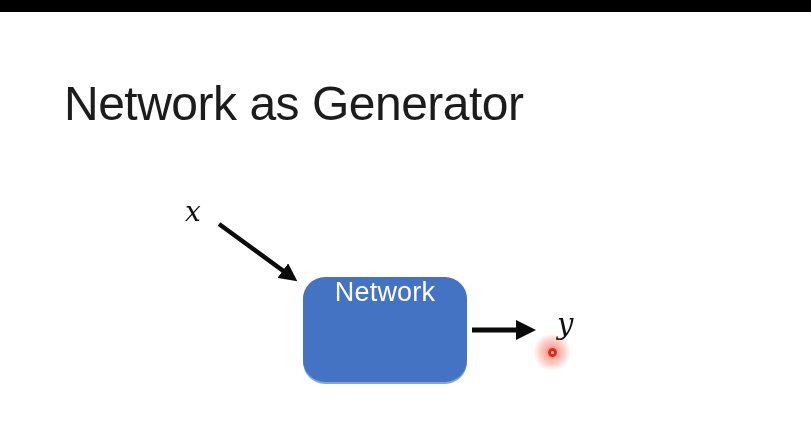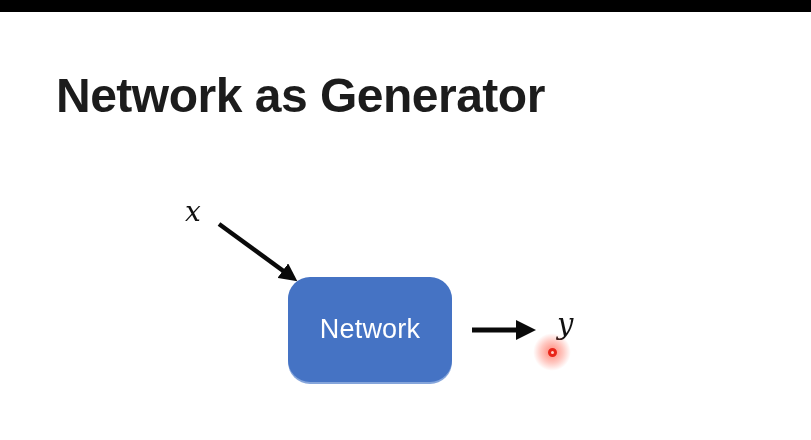--- a/index.html
+++ b/index.html
@@ -20,23 +20,23 @@
     left: 0;
     top: 0;
     width: 811px;
     height: 12px;
     background: #000000;
   }
   .title {
     position: absolute;
     left: 56px;
     top: 70px;
-    margin: 0;
+    margin: 8px;
     font-size: 48px;
-    font-weight: 700;
+    font-weight: 400;
     letter-spacing: -0.5px;
     line-height: 1.1;
     color: #1c1c1c;
     font-family: "Liberation Sans", sans-serif;
     white-space: nowrap;
   }
   .var-label {
     position: absolute;
     font-family: "DejaVu Serif", serif;
     font-style: italic;
@@ -56,29 +56,28 @@
   .arrow-layer {
     position: absolute;
     left: 0;
     top: 0;
     width: 811px;
     height: 440px;
     pointer-events: none;
   }
   .network-box {
     position: absolute;
-    left: 288px;
+    left: 303px;
     top: 277px;
     width: 164px;
     height: 105px;
     background: #4573c4;
     border-radius: 22px;
     box-shadow: 0 2px 0 rgba(120, 155, 215, 0.9);
     display: flex;
-    align-items: center;
     justify-content: center;
   }
   .network-box-label {
     color: #ffffff;
     font-size: 27px;
     font-weight: 400;
     font-family: "Liberation Sans", sans-serif;
     letter-spacing: 0.2px;
   }
   .laser-glow {

